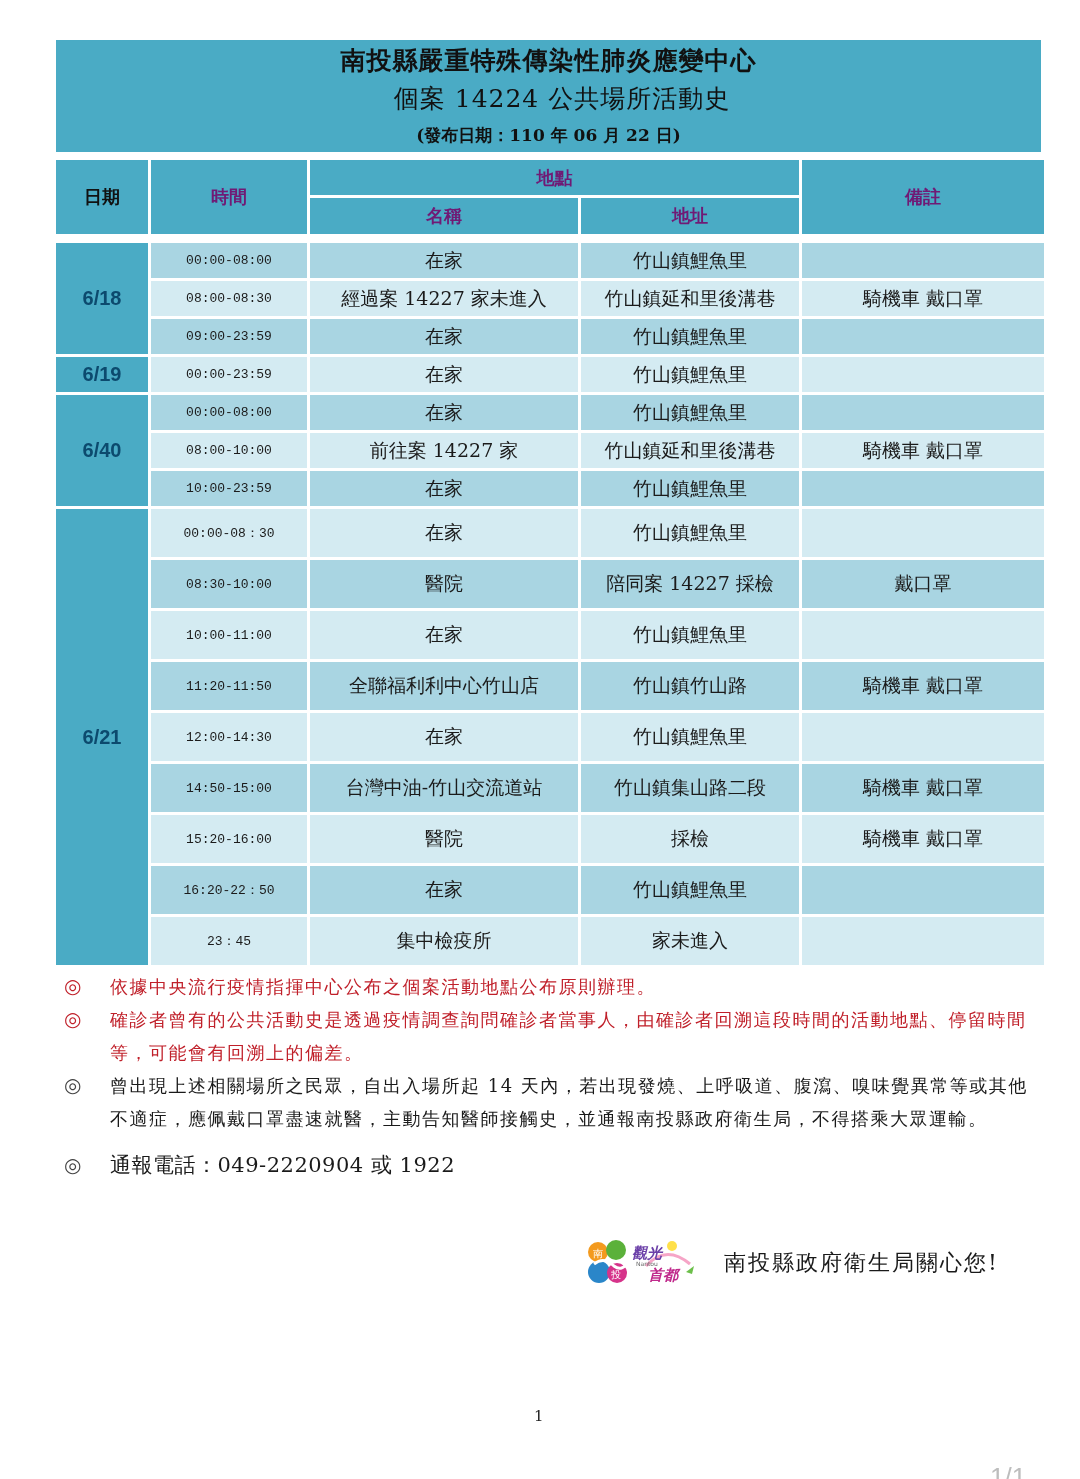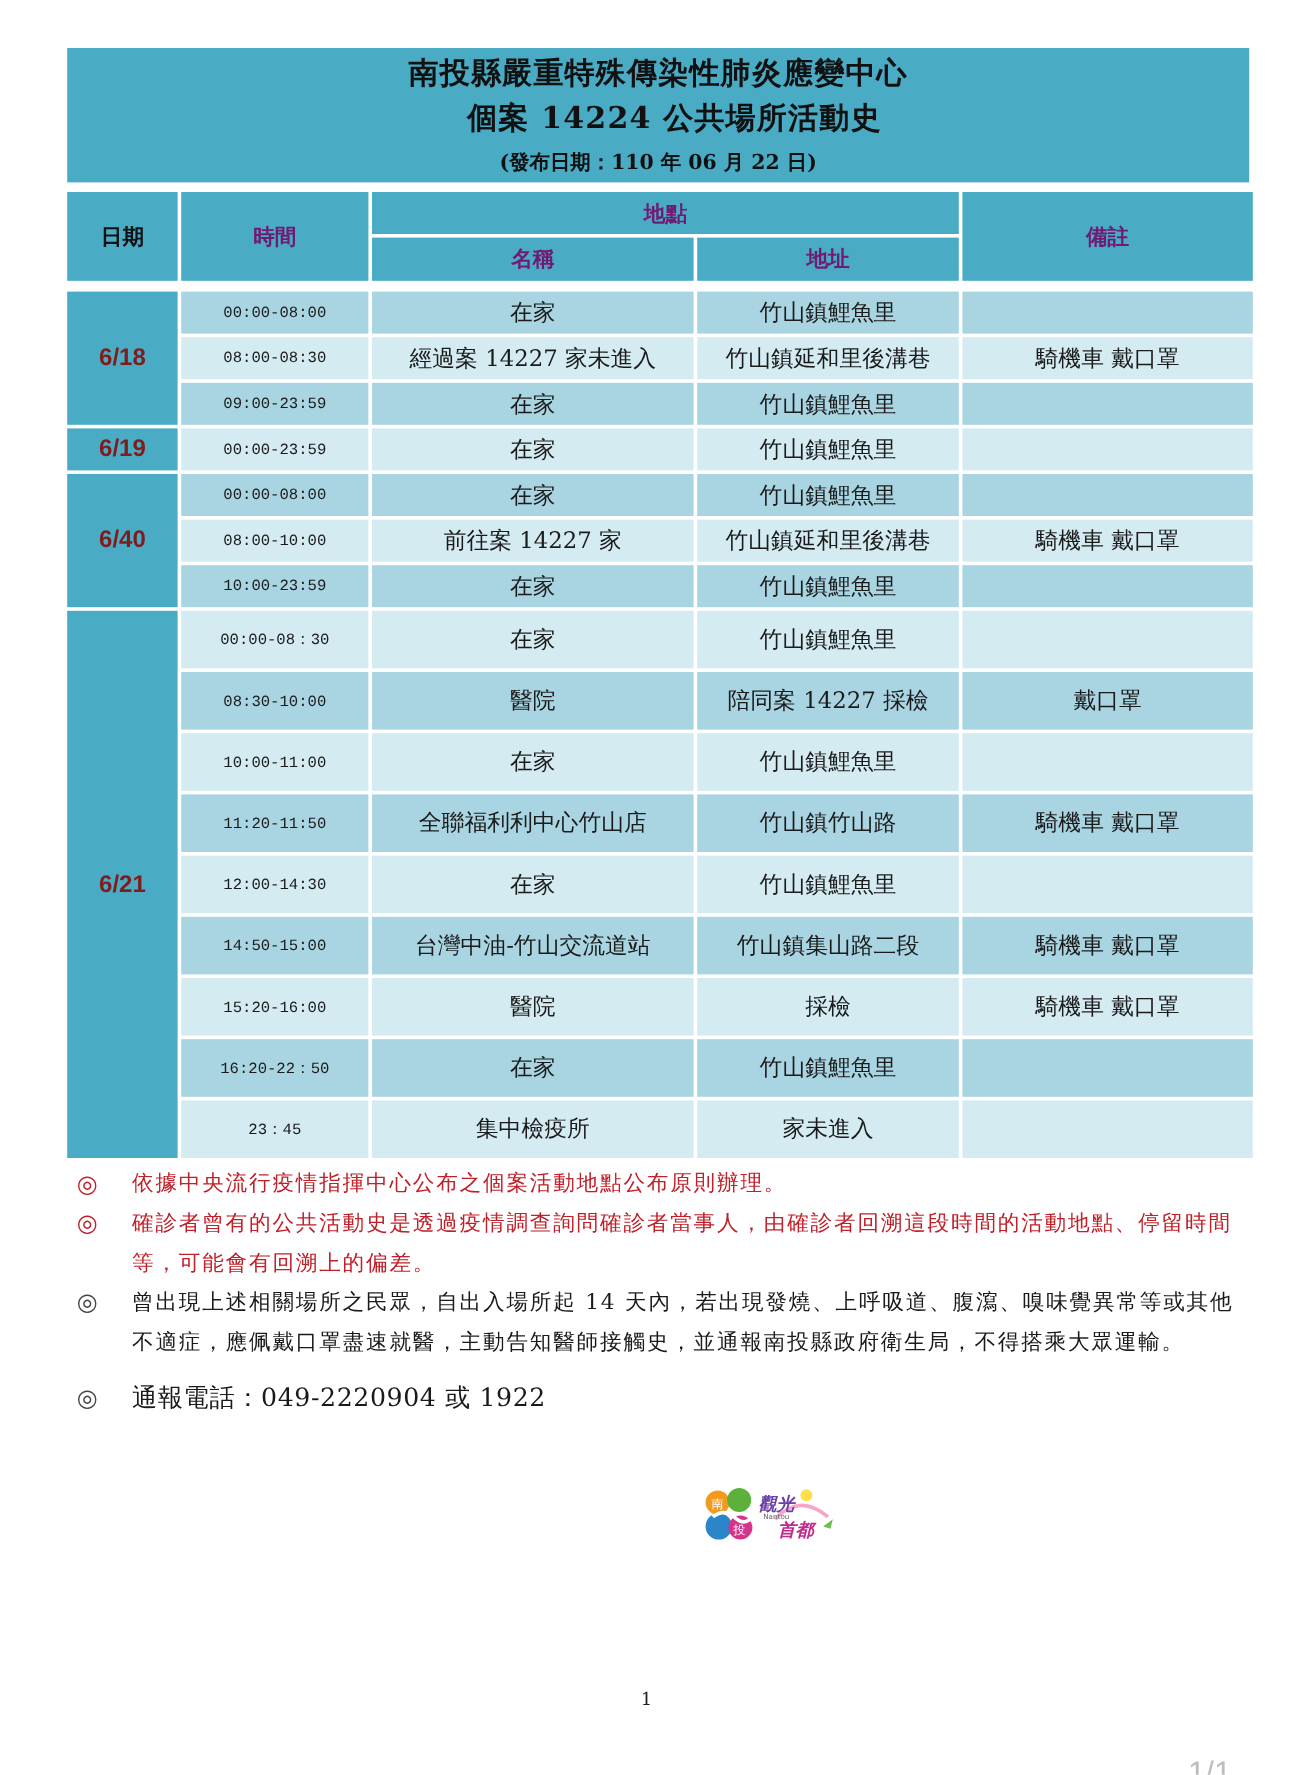--- a/index.html
+++ b/index.html
@@ -7,21 +7,21 @@
   body { position: relative; font-family: "DejaVu Serif", "Liberation Serif", serif; color: #1a1a1a; }
 
   .page { position: absolute; left: 0; top: 12px; width: 1080px; height: 1479px; }
 
   
   .banner {
     position: absolute; left: 56px; top: 28px; width: 985px; height: 112px;
     background: #4aabc5; text-align: center; color: #111;
   }
   .banner .t1 { position: absolute; left: 0; right: 0; top: 4px; font-size: 25px; font-weight: bold; letter-spacing: 1px; }
-  .banner .t2 { position: absolute; left: 0; right: 0; top: 42px; font-size: 25px; font-weight: bold; letter-spacing: 1px; margin-left: 27px; }
+  .banner .t2 { position: absolute; left: 0; right: 0; top: 42px; font-size: 25px; font-weight: normal; letter-spacing: 1px; margin-left: 27px; }
   .banner .t3 { position: absolute; left: 0; right: 0; top: 84px; font-size: 17px; font-weight: bold; }
 
   
   table.act {
     position: absolute; left: 56px; top: 145px; width: 985px;
     border-collapse: separate; border-spacing: 3px 3px;
     margin-left: -3px;
     table-layout: fixed;
   }
   table.act col.c-date { width: 92px; }
@@ -38,21 +38,21 @@
   table.act th.dark { color: #111; }
   table.act th.h-loc { height: 35px; }
   table.act th.h-sub { height: 36px; }
 
   table.act td {
     font-size: 19px; text-align: center; vertical-align: middle; padding: 0;
     font-family: "DejaVu Serif", "Liberation Serif", serif;
     color: #1b1b1b;
   }
   table.act td.date {
-    background: #4aabc5; font-weight: bold; font-size: 20px; color: #7f1d1d;
+    background: #4aabc5; font-weight: bold; font-size: 20px; color: #0c4a6e;
     font-family: "Liberation Sans", "DejaVu Sans", sans-serif;
   }
   table.act td.time { font-family: "Liberation Mono", "DejaVu Sans Mono", monospace; font-size: 13px; }
   tr.med td:not(.date) { background: #a9d5e2; }
   tr.lite td:not(.date) { background: #d4ebf2; }
   tr.r-s td { height: 35px; }
   tr.r-l td { height: 48px; }
   tr.sep td { height: 3px; padding: 0; background: transparent !important; }
 
   
@@ -240,16 +240,17 @@
       <text x="7" y="19" font-size="10" fill="#fff" font-family="DejaVu Serif, serif">南</text>
       <text x="25" y="40" font-size="10" fill="#fff" font-family="DejaVu Serif, serif">投</text>
       <circle cx="86" cy="8" r="5" fill="#ffe04a"></circle>
       <path d="M60 28 q20 -22 44 -2" stroke="#f6a5c7" stroke-width="3" fill="none"></path>
       <text x="46" y="20" font-size="15" font-weight="bold" fill="#6b3fa8" font-family="DejaVu Serif, serif" font-style="italic">觀光</text>
       <text x="50" y="28" font-size="6" fill="#666" font-family="DejaVu Sans, sans-serif">Nantou</text>
       <text x="62" y="42" font-size="15" font-weight="bold" fill="#c02a8c" font-family="DejaVu Serif, serif" font-style="italic">首都</text>
       <path d="M100 34 l8 -6 l-2 8 z" fill="#6cbf4a"></path>
     </svg>
   </div>
+  <div class="sign">南投縣政府衛生局關心您!</div>
 
   <div class="pageno">1</div>
   <div class="pagecount">1/1</div>
 </div>
 
 </body></html>

